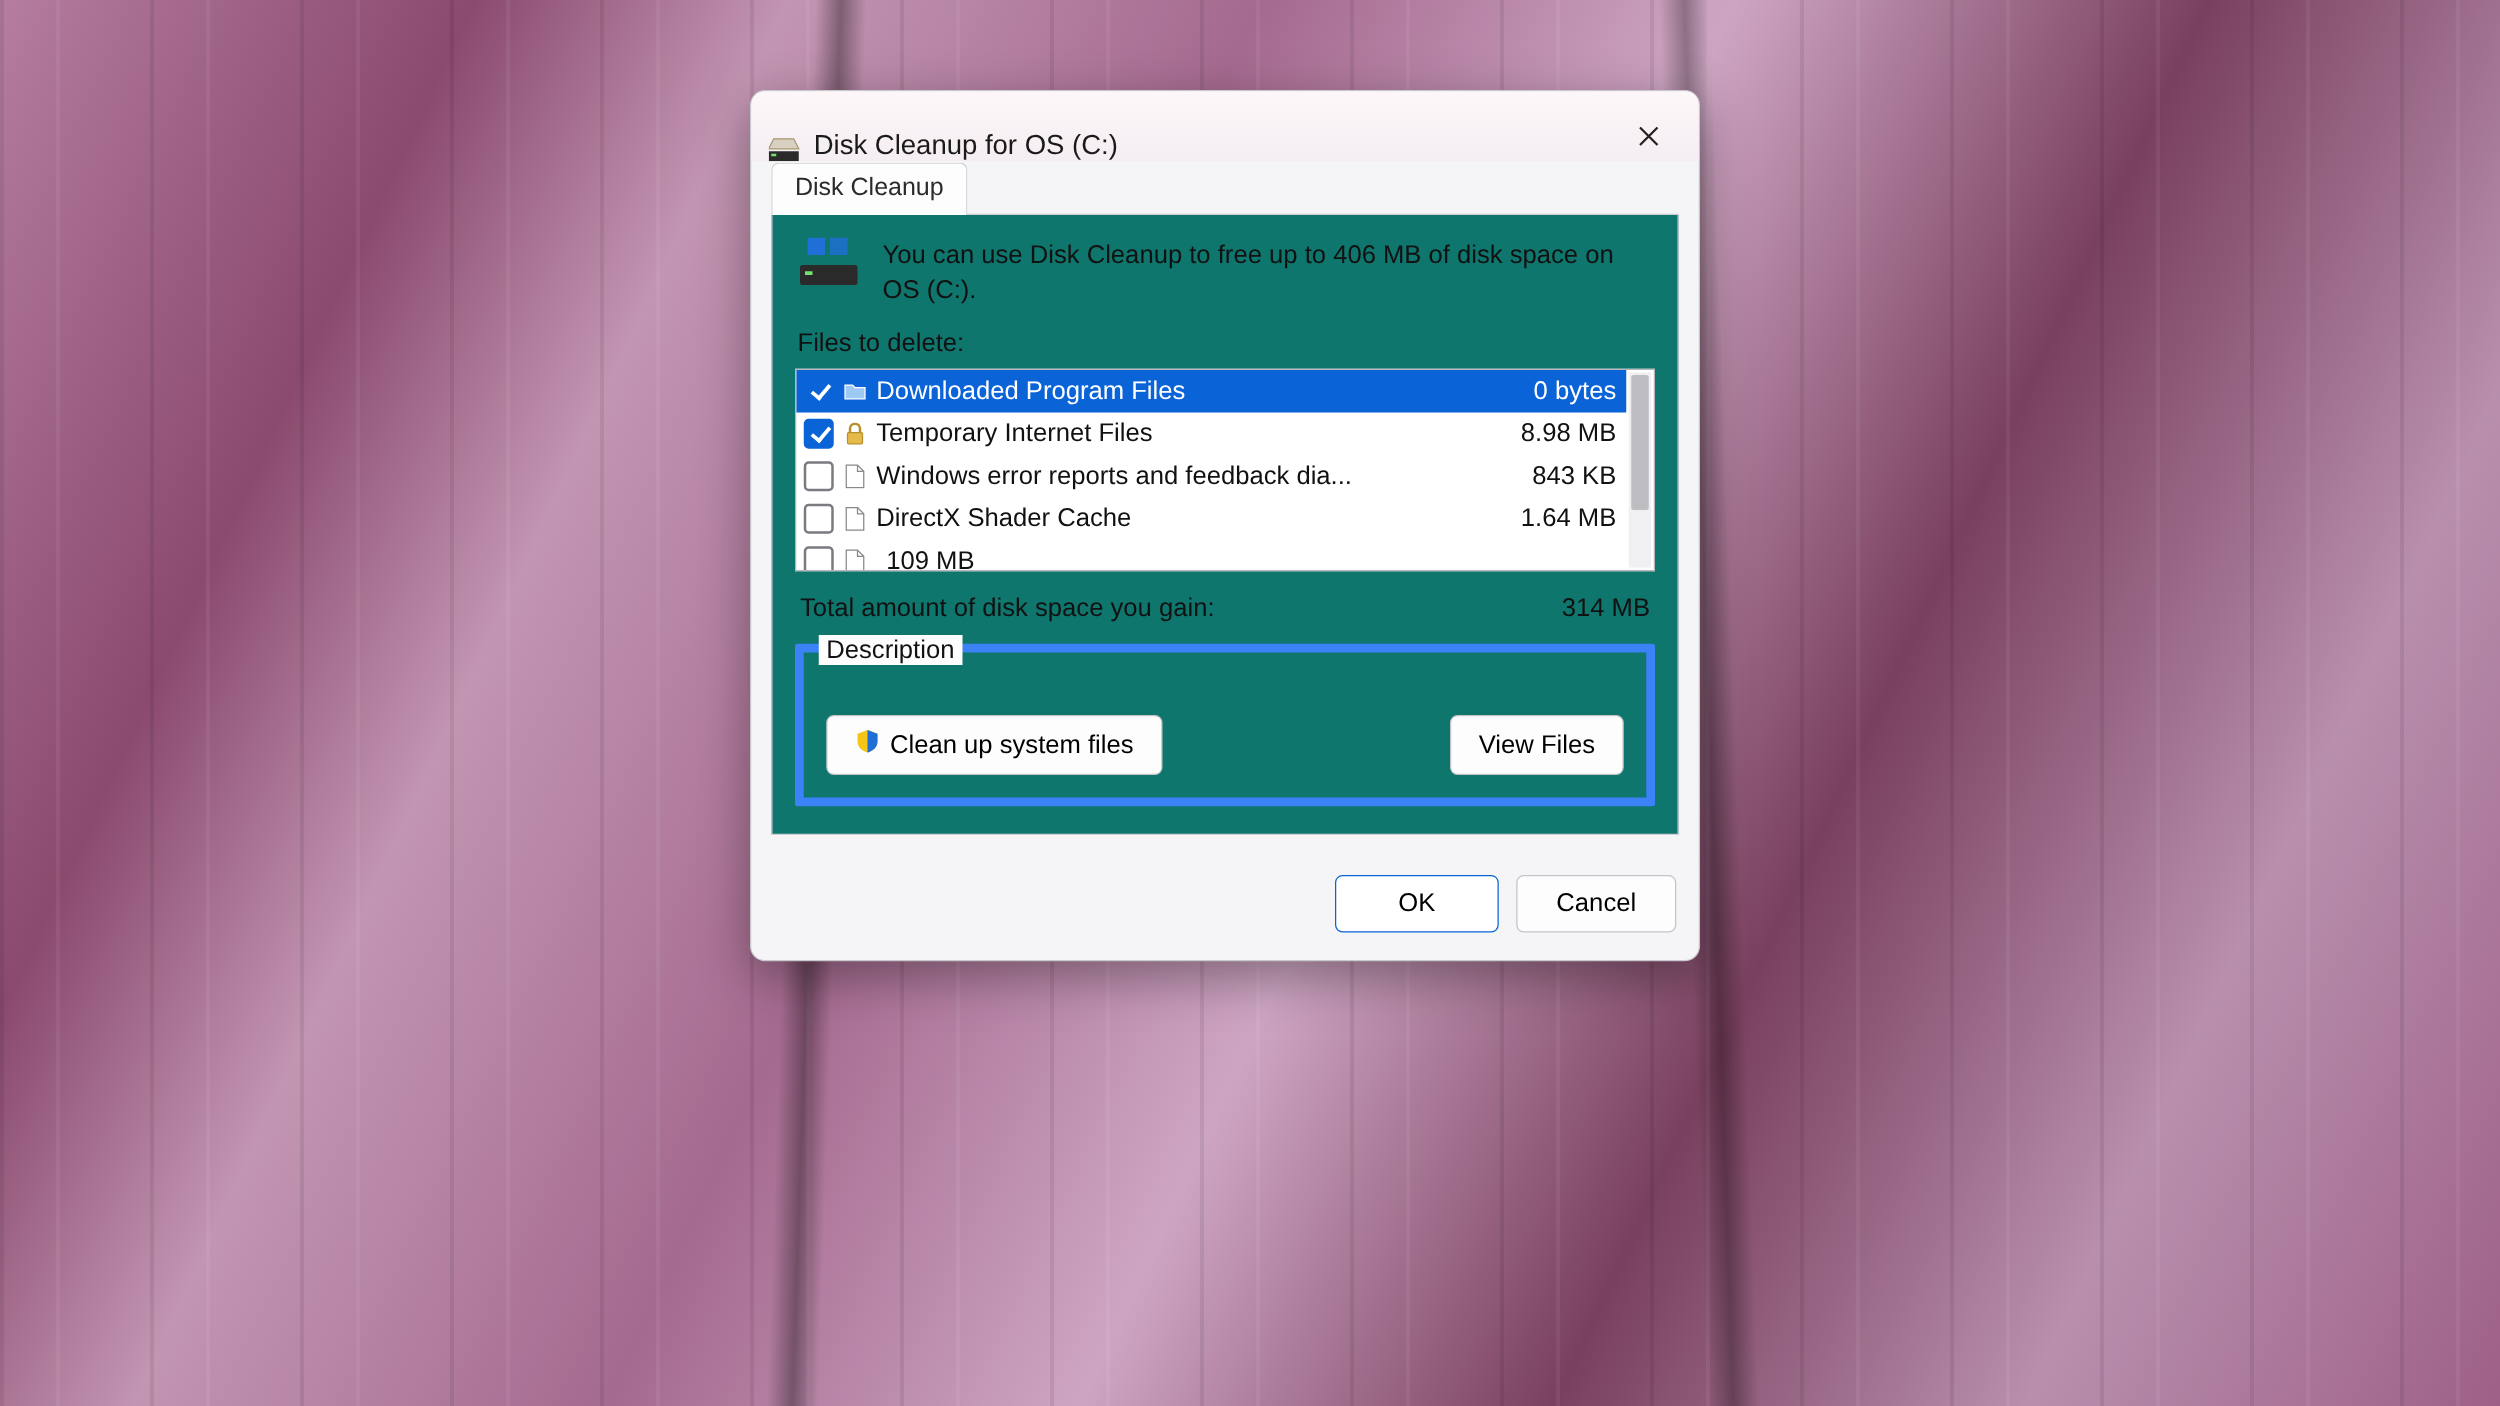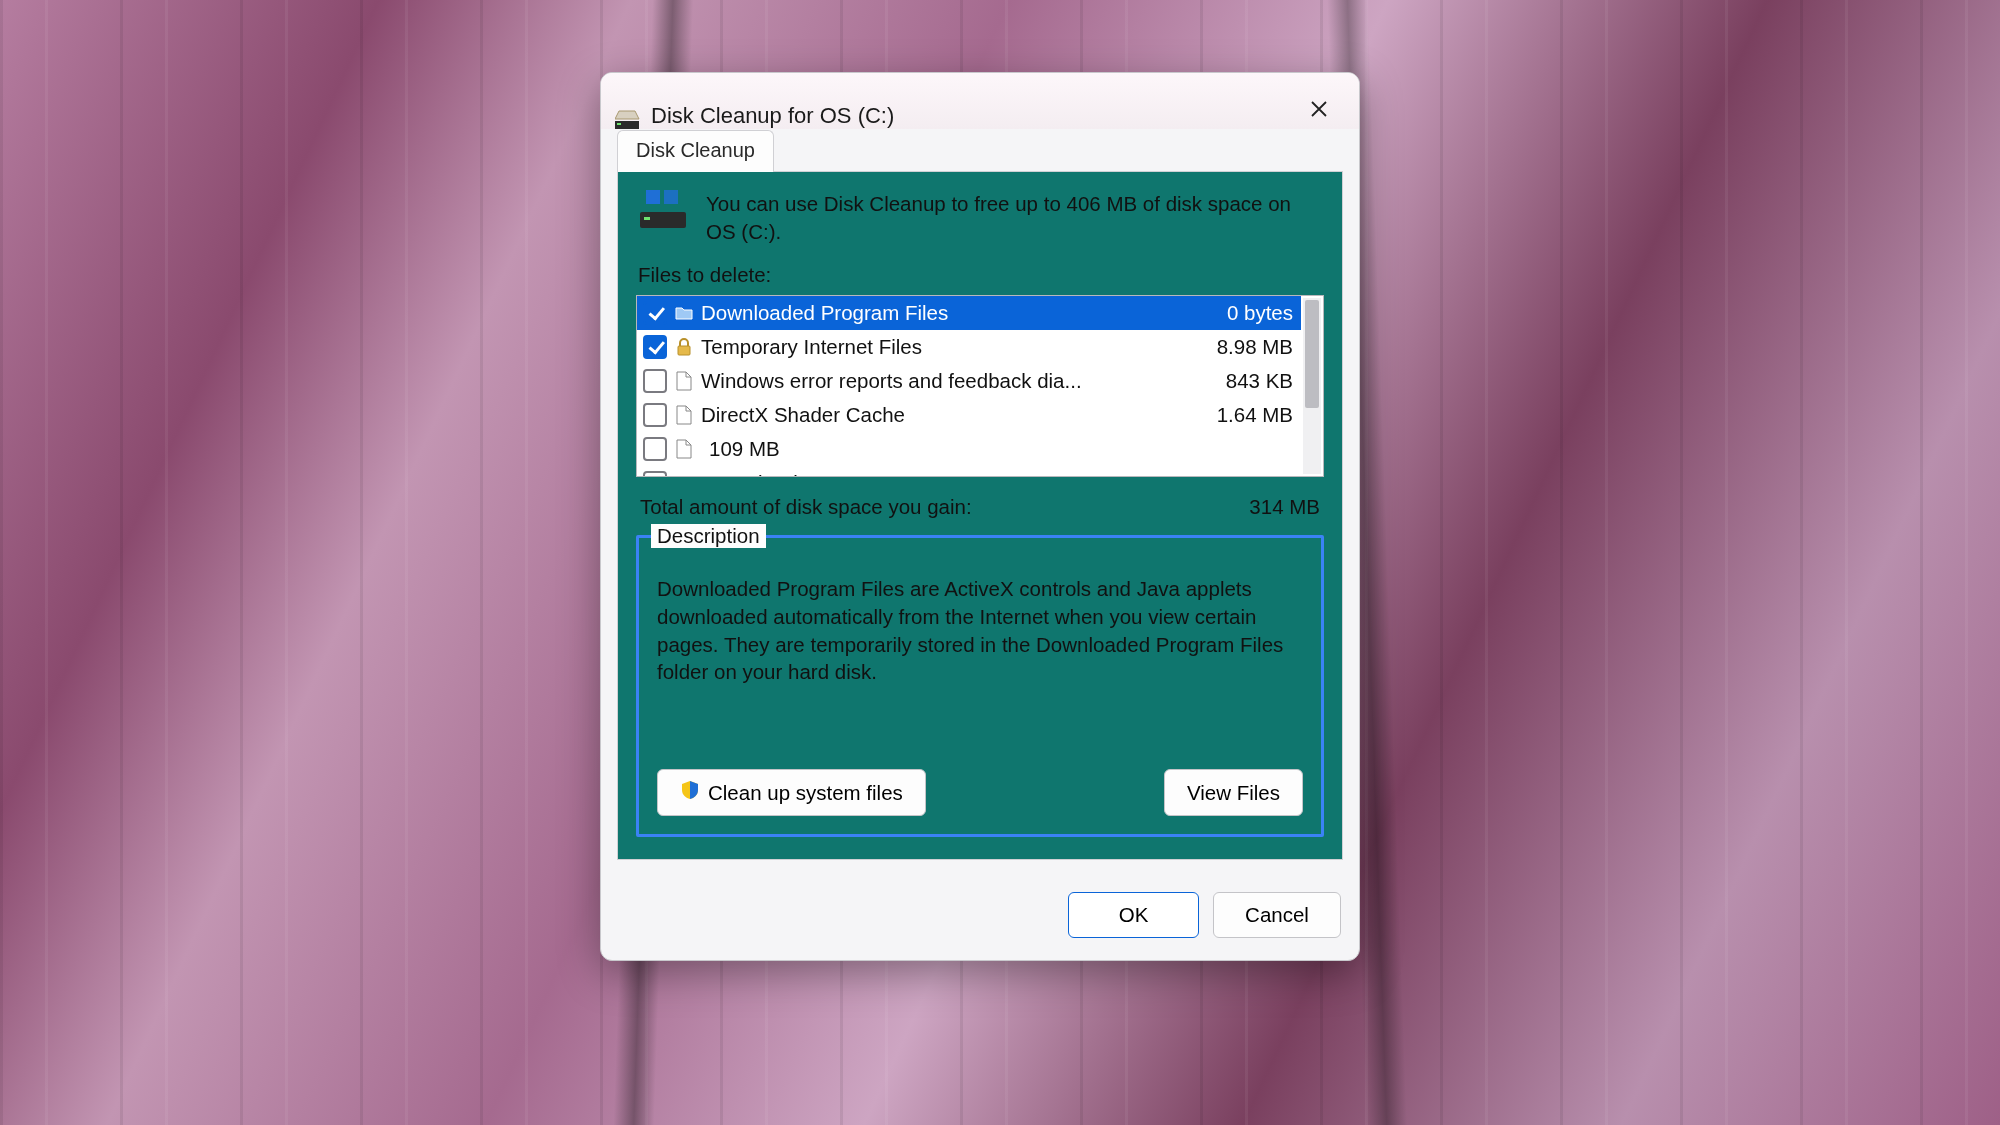--- a/index.html
+++ b/index.html
@@ -55,36 +55,36 @@
 .tabrow { display:flex; border-bottom:1px solid #d0d0d4; position:relative; }
 .tab { background:#fdfdfd; border:1px solid #d0d0d4; border-bottom:none; border-radius:6px 6px 0 0; padding:8px 18px 10px; font-size:20px; color:#2a2a2a; position:relative; top:1px; }
 .panel { background:#0f766e; border:1px solid #d0d0d4; border-top:none; padding:12px 18px 22px; }
 
 .inforow { display:flex; gap:18px; margin:6px 4px 18px 4px; }
 .drive-icon { width:48px; flex-shrink:0; }
 .infotext { font-size:20.5px; line-height:1.35; color:#111; }
 
 .files-label { font-size:20.5px; color:#111; margin:6px 2px 8px; }
 
-.listbox { border:1px solid #b8b8bc; background:#fff; height:182px; position:relative; overflow:hidden; }
+.listbox { border:1px solid #b8b8bc; background:#fff; height:162px; position:relative; overflow:hidden; }
 .listinner { position:absolute; left:0; right:22px; top:0; }
 .listrow { display:flex; align-items:center; height:34px; padding:0 8px 0 6px; font-size:20.5px; color:#111; }
 .listrow.selected { background:#0a64d8; color:#fff; }
 .listrow .chk { width:24px; height:24px; border:2px solid #7a7a80; border-radius:4px; margin-right:6px; flex-shrink:0; display:flex; align-items:center; justify-content:center; background:#fff; }
 .listrow .chk.checked{ background:#0a64d8; border-color:#0a64d8; }
 .listrow .chk.checked::after{ content:""; width:6px; height:12px; border:solid #fff; border-width:0 3px 3px 0; transform:rotate(40deg) translateY(-2px); }
 .listrow .ficon { width:22px; display:flex; justify-content:center; margin-right:6px; flex-shrink:0; }
 .listrow .label { flex:1; white-space:nowrap; overflow:hidden; text-overflow:ellipsis; }
 .listrow .size { margin-left:8px; white-space:nowrap; }
 .scrollbar { position:absolute; right:2px; top:2px; bottom:2px; width:18px; background:#f0f0f2; }
 .thumb { position:absolute; left:2px; right:2px; top:2px; height:108px; background:#bdbdc2; border-radius:2px; }
 
 .totalrow { display:flex; justify-content:space-between; font-size:20.5px; color:#111; margin:18px 4px 16px; }
 
-.descbox { border:3px solid #3b82f6; border-radius:2px; padding:37px 18px 18px; position:relative; }
+.descbox { border:7px solid #3b82f6; border-radius:2px; padding:26px 18px 18px; position:relative; }
 .desclegend { position:absolute; left:12px; top:-14px; background:#fdfdfd; padding:0 6px; font-size:20.5px; color:#111; }
 .desctext { font-size:20.5px; line-height:1.35; color:#111; min-height:170px; }
 .descbtns { display:flex; justify-content:space-between; margin-top:24px; }
 .btn { background:#fdfdfd; border:1px solid #c4c4c8; border-radius:6px; font-size:20.5px; padding:10px 22px; cursor:pointer; display:inline-flex; align-items:center; gap:8px; }
 
 .footer { display:flex; justify-content:flex-end; gap:14px; padding:16px 18px 22px; }
 .btn.ok { width:131px; justify-content:center; border-color:#0a64d8; background:#fff; }
 .btn.cancel { width:128px; justify-content:center; }
 </style>
 </head>
@@ -198,21 +198,20 @@
         </div>
       </div>
 
       <div class="totalrow">
         <span>Total amount of disk space you gain:</span>
         <span>314 MB</span>
       </div>
 
       <div class="descbox">
         <span class="desclegend">Description</span>
-        <div class="desctext">Downloaded Program Files are ActiveX controls and Java applets downloaded automatically from the Internet when you view certain pages. They are temporarily stored in the Downloaded Program Files folder on your hard disk.</div>
         <div class="descbtns">
           <button class="btn">
             <span>
               <svg width="20" height="20" viewBox="0 0 20 20">
                   <path d="M10 1 L18 4 V10 C18 15 14 18 10 19 C6 18 2 15 2 10 V4 Z" fill="#f5c518"></path>
                   <path d="M10 1 L18 4 V10 C18 15 14 18 10 19 V1 Z" fill="#1f6fd6"></path>
                 </svg>
             </span>
             <span>Clean up system files</span>
           </button>

